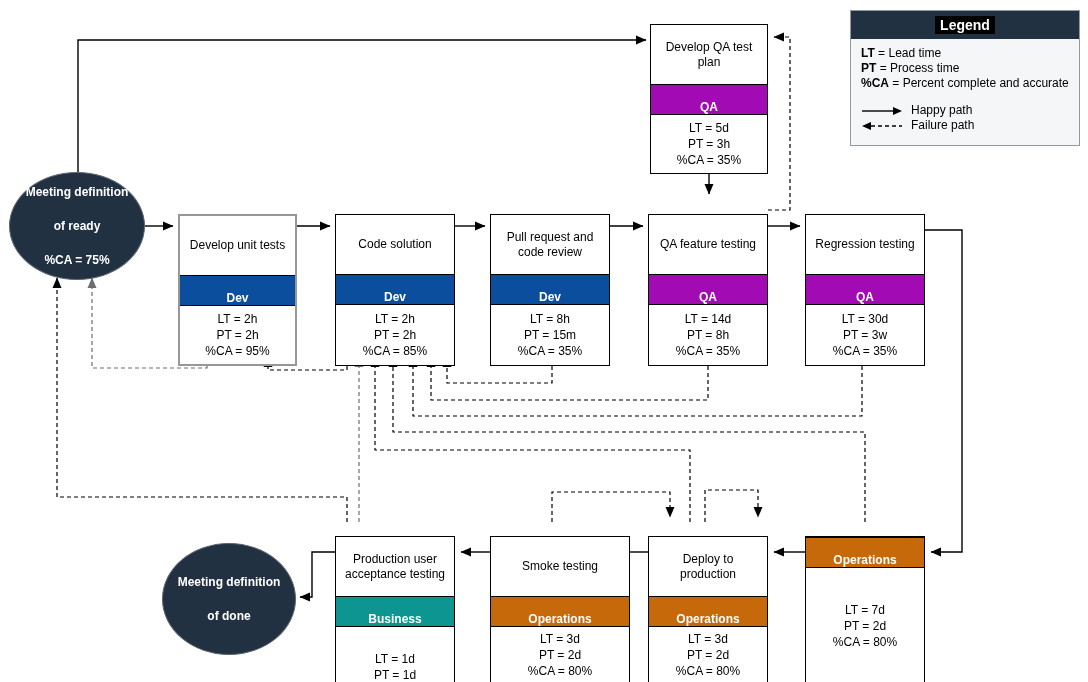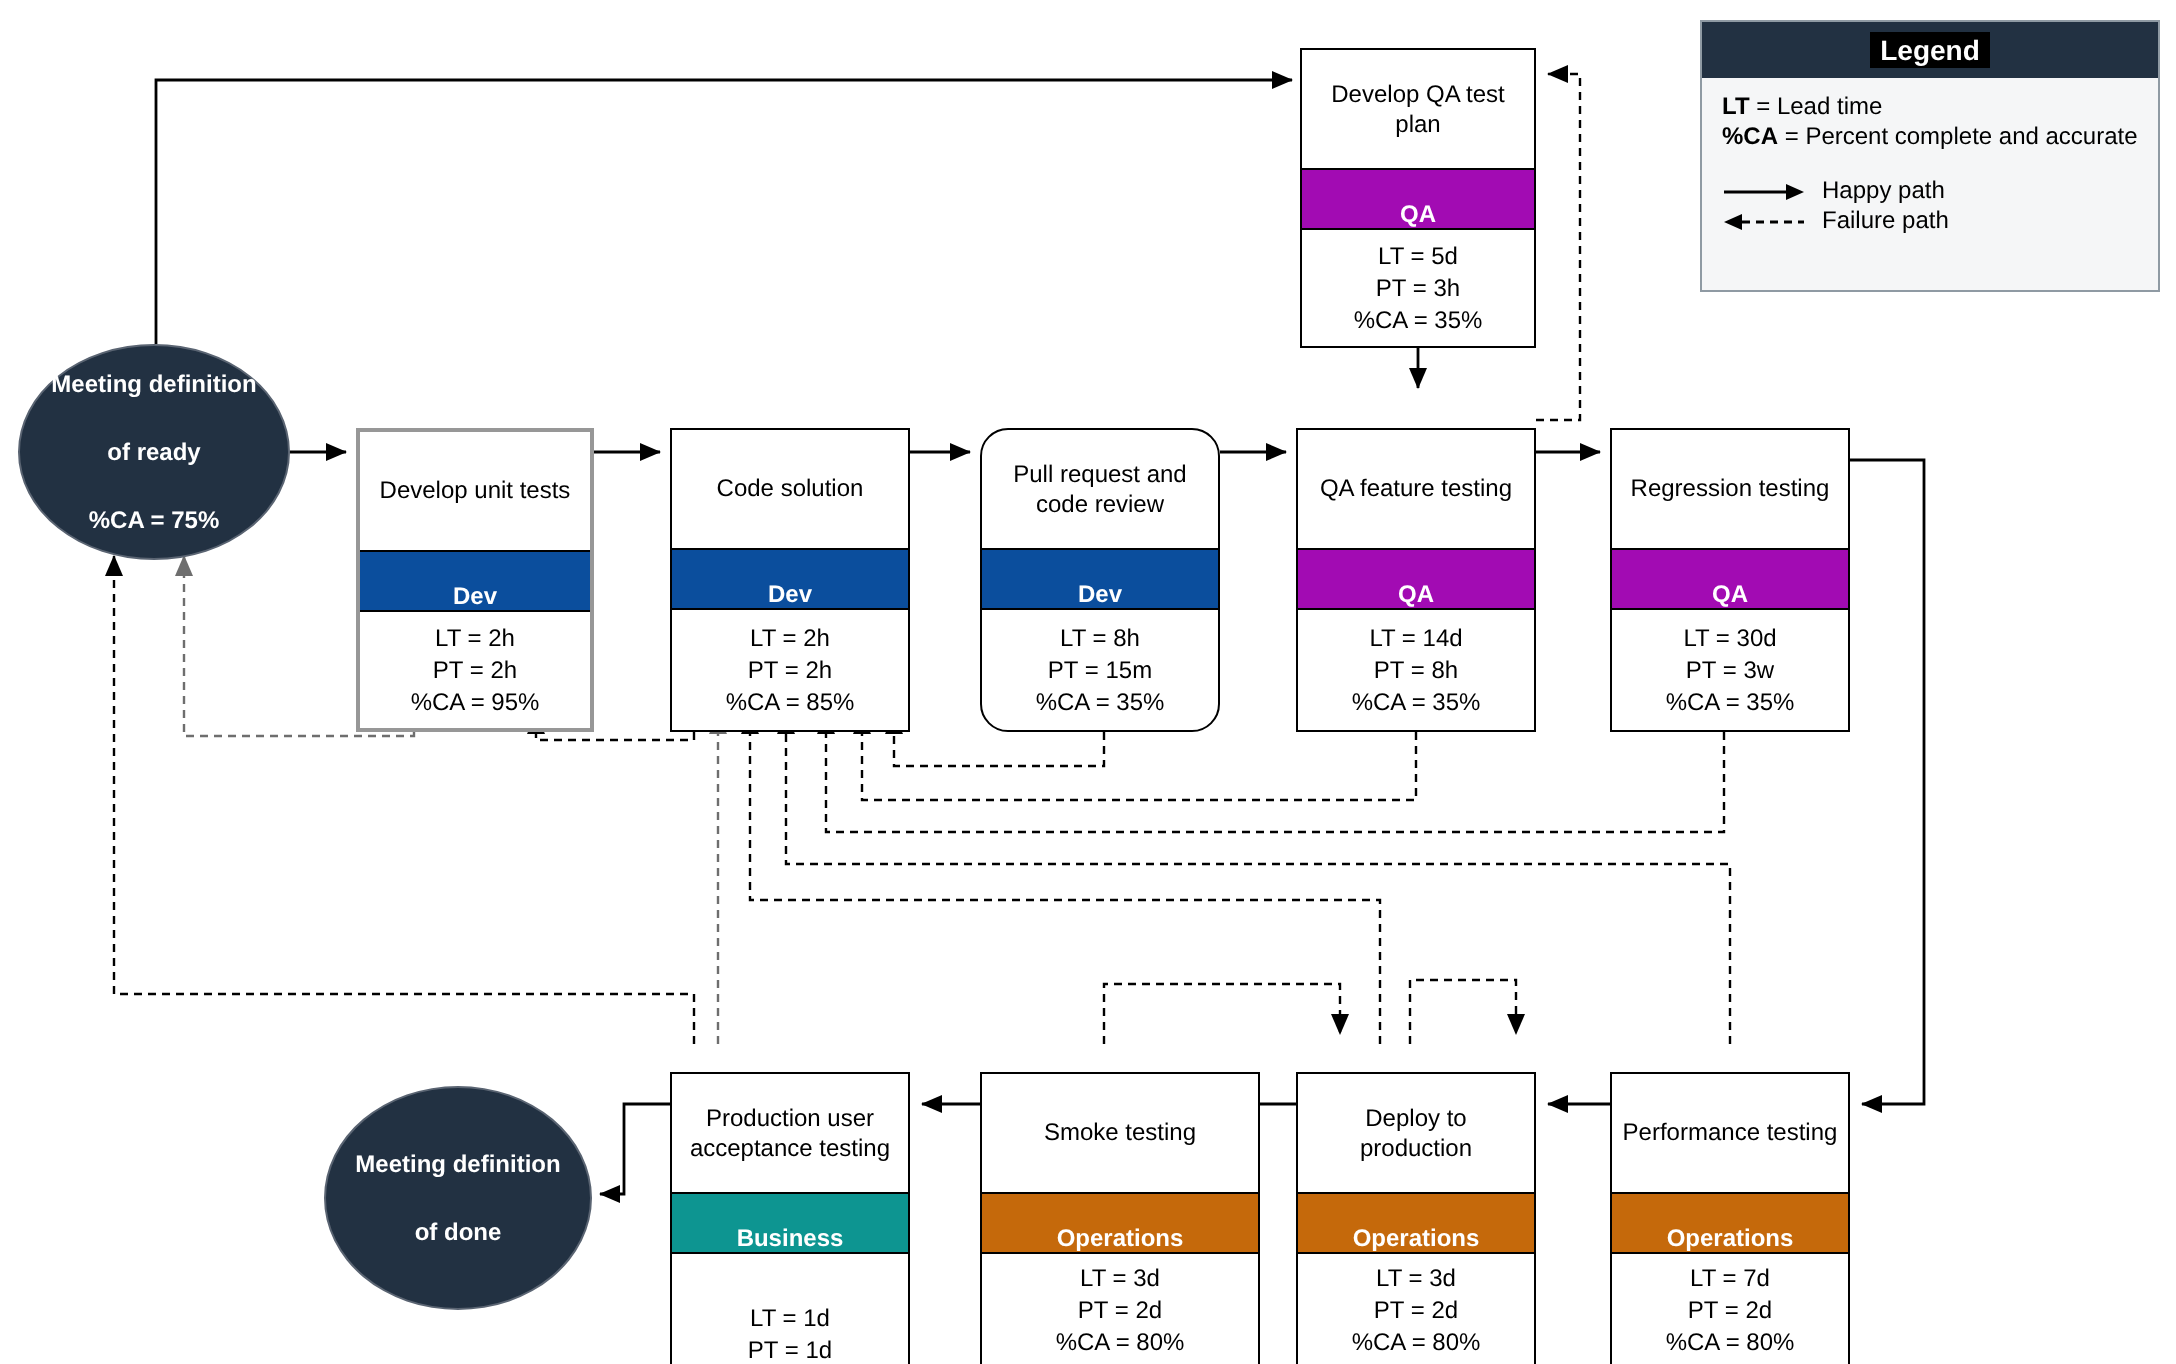--- a/index.html
+++ b/index.html
@@ -14,21 +14,21 @@
   .proc-title{flex:0 0 59px;display:flex;align-items:center;justify-content:center;
         text-align:center;font-size:12px;line-height:15px;color:#000;padding:0 5px;}
   .proc-band{flex:0 0 29px;display:flex;align-items:flex-end;justify-content:center;
         color:#fff;font-weight:bold;font-size:12px;border-top:1px solid #000;border-bottom:1px solid #000;}
   .proc-metrics{flex:1;display:flex;flex-direction:column;align-items:center;justify-content:center;
         font-size:12px;line-height:16px;color:#000;text-align:center;}
   
   #b0{left:650px;top:10px;width:118px;height:150px;}
   #b1{left:178px;top:200px;width:119px;height:152px;border:2px solid #979797;}
   #b2{left:335px;top:200px;width:120px;height:152px;}
-  #b3{left:490px;top:200px;width:120px;height:152px;border-radius:14px;}
+  #b3{left:490px;top:200px;width:120px;height:152px;}
   #b4{left:648px;top:200px;width:120px;height:152px;}
   #b5{left:805px;top:200px;width:120px;height:152px;}
   #b6{left:335px;top:522px;width:120px;height:188px;}
   #b7{left:490px;top:522px;width:140px;height:148px;}
   #b8{left:648px;top:522px;width:120px;height:148px;}
   #b9{left:805px;top:522px;width:120px;height:148px;}
   
   .oval{position:absolute;z-index:2;background:#223142;border:1px solid #5a6472;border-radius:50%;
         display:flex;flex-direction:column;align-items:center;justify-content:center;
         color:#fff;font-weight:bold;font-size:12px;line-height:16px;text-align:center;gap:18px;}
@@ -204,37 +204,37 @@
         <span>Operations</span>
       </div>
     <div class="proc-metrics">
       <div>LT = 3d</div>
       <div>PT = 2d</div>
       <div>%CA = 80%</div>
     </div>
   </div>
 
   <div class="proc" id="b9">
-    <div class="proc-title">Performance testing</div>
     <div class="proc-band" style="background: rgb(197, 105, 11);">
         <span>Operations</span>
       </div>
     <div class="proc-metrics">
       <div>LT = 7d</div>
       <div>PT = 2d</div>
       <div>%CA = 80%</div>
     </div>
   </div>
 
   <div class="legend">
     <div class="legend-header">
       <span class="legend-chip">Legend</span>
     </div>
     <div class="legend-body">
       <div class="lrow"><b>LT</b><span> = Lead time</span></div>
+      <div class="lrow"><b>PT</b><span> = Process time</span></div>
       <div class="lrow"><b>%CA</b><span> = Percent complete and accurate</span></div>
       <div class="lgap"></div>
       <div class="lpath">
         <svg width="42" height="10">
           <line x1="1" y1="5" x2="32" y2="5" stroke="#000" stroke-width="1.4"></line>
           <path d="M32,1 L41,5 L32,9 Z" fill="#000"></path>
         </svg>
         <span>Happy path</span>
       </div>
       <div class="lpath">

